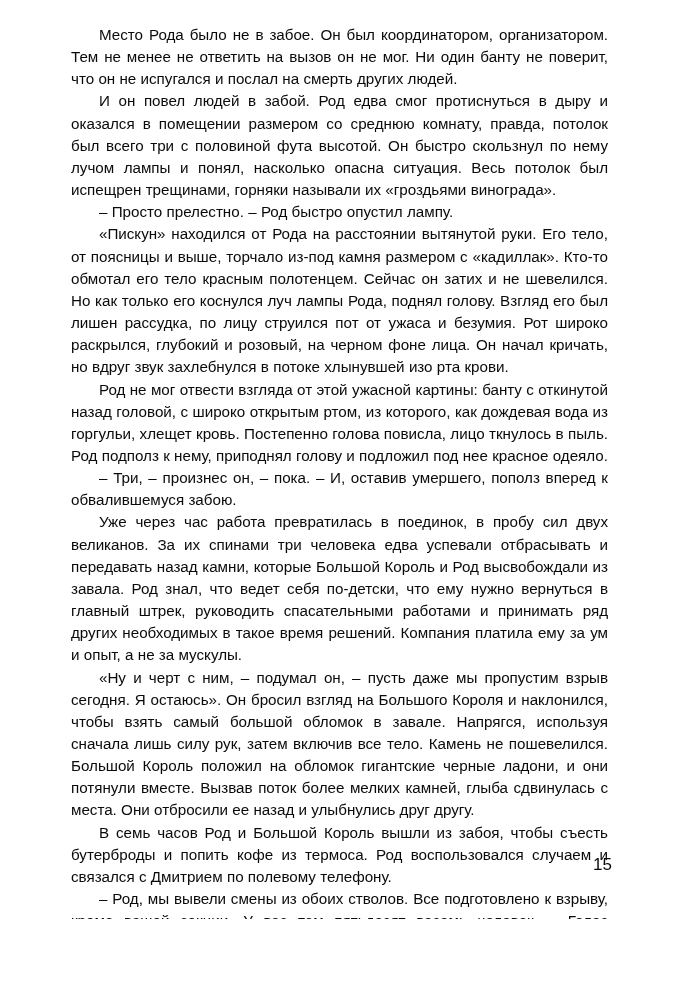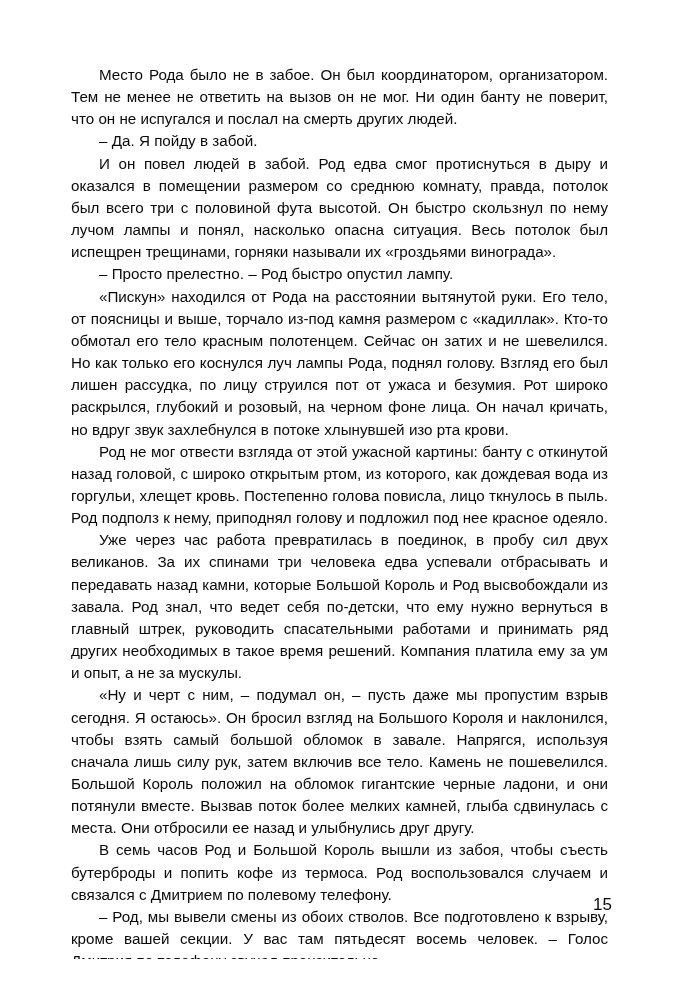--- a/index.html
+++ b/index.html
@@ -11,21 +11,20 @@
   body {
     font-family: "Liberation Sans", sans-serif;
   }
   .page {
     position: relative;
     width: 678px;
     height: 919px;
     background: #ffffff;
     overflow: hidden;
     box-sizing: border-box;
-    margin-top: 40px;
   }
   .text-column {
     position: absolute;
     left: 71px;
     top: 24px;
     width: 537px;
   }
   .para {
     margin: 0;
     padding: 0;
@@ -49,25 +48,25 @@
     font-weight: 400;
     text-align: right;
   }
 </style>
 </head>
 <body>
 
 <div class="page">
   <div class="text-column">
     <p class="para">Место Рода было не в забое. Он был координатором, организатором. Тем не менее не ответить на вызов он не мог. Ни один банту не поверит, что он не испугался и послал на смерть других людей.</p>
-    <p class="para">– Да. Я пойду в забой.</p>
     <p class="para">И он повел людей в забой. Род едва смог протиснуться в дыру и оказался в помещении размером со среднюю комнату, правда, потолок был всего три с половиной фута высотой. Он быстро скользнул по нему лучом лампы и понял, насколько опасна ситуация. Весь потолок был испещрен трещинами, горняки называли их «гроздьями винограда».</p>
     <p class="para">– Просто прелестно. – Род быстро опустил лампу.</p>
     <p class="para">«Пискун» находился от Рода на расстоянии вытянутой руки. Его тело, от поясницы и выше, торчало из-под камня размером с «кадиллак». Кто-то обмотал его тело красным полотенцем. Сейчас он затих и не шевелился. Но как только его коснулся луч лампы Рода, поднял голову. Взгляд его был лишен рассудка, по лицу струился пот от ужаса и безумия. Рот широко раскрылся, глубокий и розовый, на черном фоне лица. Он начал кричать, но вдруг звук захлебнулся в потоке хлынувшей изо рта крови.</p>
     <p class="para">Род не мог отвести взгляда от этой ужасной картины: банту с откинутой назад головой, с широко открытым ртом, из которого, как дождевая вода из горгульи, хлещет кровь. Постепенно голова повисла, лицо ткнулось в пыль. Род подполз к нему, приподнял голову и подложил под нее красное одеяло.</p>
+    <p class="para">– Три, – произнес он, – пока. – И, оставив умершего, пополз вперед к обвалившемуся забою.</p>
     <p class="para">Уже через час работа превратилась в поединок, в пробу сил двух великанов. За их спинами три человека едва успевали отбрасывать и передавать назад камни, которые Большой Король и Род высвобождали из завала. Род знал, что ведет себя по-детски, что ему нужно вернуться в главный штрек, руководить спасательными работами и принимать ряд других необходимых в такое время решений. Компания платила ему за ум и опыт, а не за мускулы.</p>
     <p class="para">«Ну и черт с ним, – подумал он, – пусть даже мы пропустим взрыв сегодня. Я остаюсь». Он бросил взгляд на Большого Короля и наклонился, чтобы взять самый большой обломок в завале. Напрягся, используя сначала лишь силу рук, затем включив все тело. Камень не пошевелился. Большой Король положил на обломок гигантские черные ладони, и они потянули вместе. Вызвав поток более мелких камней, глыба сдвинулась с места. Они отбросили ее назад и улыбнулись друг другу.</p>
     <p class="para">В семь часов Род и Большой Король вышли из забоя, чтобы съесть бутерброды и попить кофе из термоса. Род воспользовался случаем и связался с Дмитрием по полевому телефону.</p>
     <p class="para">– Род, мы вывели смены из обоих стволов. Все подготовлено к взрыву, кроме вашей секции. У вас там пятьдесят восемь человек. – Голос Дмитрия по телефону звучал пронзительно.</p>
 
   </div>
   <div class="page-number">15</div>
 </div>
 
 </body></html>

